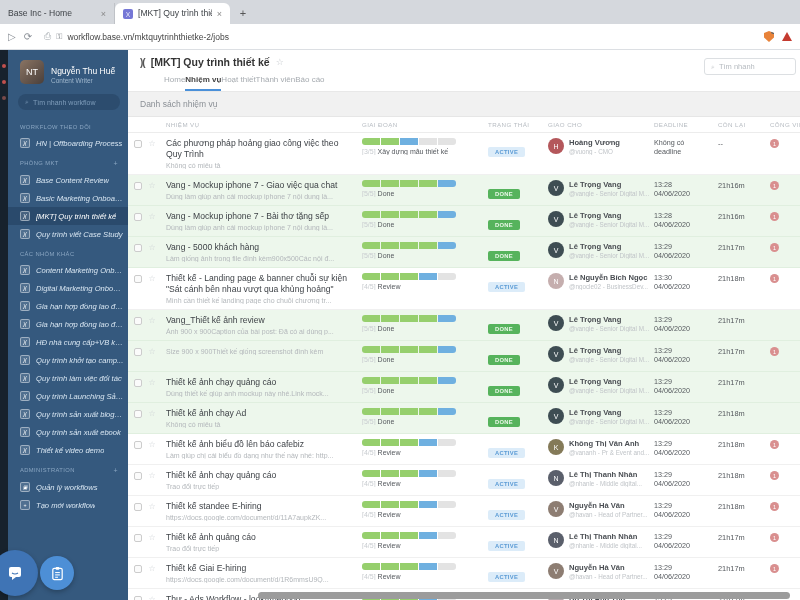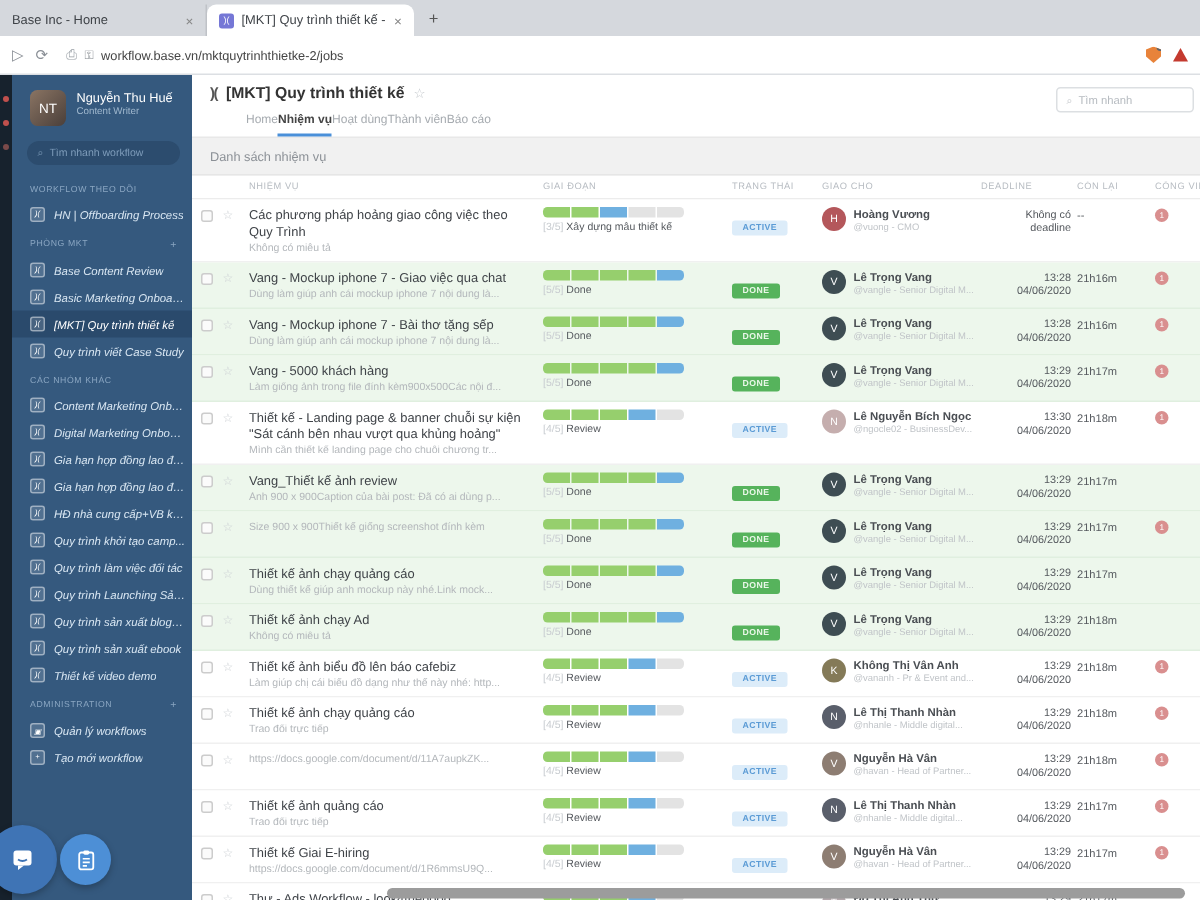--- a/index.html
+++ b/index.html
@@ -1,21 +1,21 @@
 <!DOCTYPE html>
 <html><head>
 <meta charset="utf-8">
 <style>
   * { margin:0; padding:0; box-sizing:border-box; }
   html,body { width:800px; height:600px; overflow:hidden; }
   body { font-family:"Liberation Sans", sans-serif; background:#fff; position:relative; }
 
   
   .chrome-tabs { height:24px; background:#d5d8dd; display:flex; align-items:flex-end; }
-  .tab { display:flex; align-items:center; gap:5px; height:21px; padding:0 8px; font-size:8.5px; color:#555; width:138px; }
+  .tab { display:flex; align-items:center; gap:5px; height:21px; padding:0 8px; font-size:8.5px; color:#555; width:115px; }
   .tab.inactive { border-right:1px solid #bfc2c7; }
   .tab.active { background:#fff; border-radius:6px 6px 0 0; color:#333; }
   .tab .fav { width:10px; height:10px; border-radius:2px; background:#7577d6; color:#fff; font-size:6px; display:flex; align-items:center; justify-content:center; flex:none; }
   .tab .t-title { white-space:nowrap; overflow:hidden; flex:1; }
   .tab .t-close { color:#888; font-size:9px; flex:none; }
   .newtab { width:18px; height:18px; margin:0 0 2px 4px; border-radius:50%; display:flex; align-items:center; justify-content:center; color:#555; font-size:11px; }
   .chrome-bar { height:26px; background:#fff; display:flex; align-items:center; padding:0 8px; border-bottom:1px solid #dcdfe3; gap:8px; }
   .nav-ic { color:#8a8f96; font-size:10px; }
   .urlbox { flex:1; display:flex; align-items:center; gap:5px; font-size:8.5px; color:#444; padding-left:4px; }
   .urlbox .grow { flex:1; }
@@ -26,21 +26,21 @@
   .ext-tri { width:0; height:0; border-left:5px solid transparent; border-right:5px solid transparent; border-bottom:9px solid #c43a2f; }
 
   
   .app { position:absolute; top:50px; left:0; right:0; bottom:0; display:flex; }
   .edge-strip { width:8px; background:#17222d; flex:none; position:relative; }
   .edge-strip .edot { position:absolute; left:2px; width:4px; height:4px; border-radius:50%; }
 
   
   .sidebar { width:120px; flex:none; background:#35597e; color:#cfe0ef; display:flex; flex-direction:column; position:relative; }
   .sb-scroll { overflow:hidden; flex:1; }
-  .sb-user { display:flex; gap:7px; padding:10px 8px 8px 12px; align-items:flex-start; }
+  .sb-user { display:flex; gap:7px; padding:10px 8px 8px 12px; align-items:flex-end; }
   .sb-avatar { width:24px; height:24px; border-radius:5px; background:linear-gradient(135deg,#8a7463,#4a3f3a); color:#fff; font-size:9px; display:flex; align-items:center; justify-content:center; flex:none; }
   .sb-user-name { font-size:8.5px; color:#fff; white-space:nowrap; }
   .sb-user-role { font-size:6.5px; color:#9fb7cd; margin-top:1px; }
   .sb-search { margin:2px 8px 6px 10px; background:#2c4c6e; border-radius:9px; height:16px; display:flex; align-items:center; gap:4px; padding:0 7px; }
   .sb-search .mag { font-size:7px; color:#7e9cba; }
   .sb-search .ph { font-size:7px; color:#7e9cba; white-space:nowrap; overflow:hidden; }
   .sb-section-title { font-size:5.8px; letter-spacing:.4px; color:#8aa6c2; padding:8px 6px 4px 12px; text-transform:uppercase; white-space:nowrap; overflow:hidden; display:flex; }
   .sb-section-title .grow { flex:1; }
   .sb-section-title .plus { color:#8aa6c2; font-size:7px; padding-right:4px; }
   .sb-item { display:flex; align-items:center; gap:6px; padding:4px 4px 4px 12px; font-size:7.6px; color:#d8e6f2; white-space:nowrap; overflow:hidden;font-style:italic; }
@@ -89,21 +89,21 @@
   .stage-lbl { font-size:7px; color:#55595e; margin-top:3px; white-space:nowrap; overflow:hidden; }
   .stage-lbl .frac { color:#c8ccd0; }
   .c-status { width:60px; flex:none; padding-top:7px; }
   .badge { display:inline-block; font-size:5.8px; font-weight:bold; letter-spacing:.3px; padding:2px 7px; border-radius:2px; }
   .badge.active { background:#dcecf9; color:#5b9bd5; }
   .badge.done { background:#56b35c; color:#eaf7e8; }
   .c-who { width:106px; flex:none; display:flex; gap:5px; align-items:flex-start; }
   .avt { width:16px; height:16px; border-radius:50%; color:#fff; font-size:7px; display:flex; align-items:center; justify-content:center; flex:none; }
   .who-name { font-size:7.6px; color:#4a4e53; font-weight:bold; white-space:nowrap; overflow:hidden; }
   .who-handle { font-size:6.3px; color:#c0c4c8; margin-top:1px; white-space:nowrap; overflow:hidden; }
-  .c-dl { width:64px; flex:none; font-size:7.2px; color:#55595e; line-height:9px;text-align:right; }
+  .c-dl { width:64px; flex:none; font-size:7.2px; color:#55595e; line-height:9px; }
   .c-rem { width:52px; flex:none; font-size:7.4px; color:#55595e; padding-top:6px; }
   .c-jobs { width:80px; flex:none; padding-top:6px; }
   .njobs { width:9px; height:9px; border-radius:50%; background:#d98f8f; color:#fff; font-size:5.5px; display:flex; align-items:center; justify-content:center; }
   .hscroll { position:absolute; left:130px; right:10px; bottom:1px; height:7px; background:#9c9c9c; border-radius:4px; }
 </style>
 </head>
 <body>
 
 <div class="chrome-tabs">
   <div class="tab inactive">
@@ -266,21 +266,21 @@
   <div class="main">
     <div class="m-header">
       <div class="m-title-row">
         <span class="wf-logo">)(</span>
         <span class="m-title">[MKT] Quy trình thiết kế</span>
         <span class="m-star">☆</span>
       </div>
       <div class="m-tabs" id="m-tabs">
           <div class="m-tab">Home</div>
           <div class="m-tab active">Nhiệm vụ</div>
-          <div class="m-tab">Hoạt dùng</div>
+          <div class="m-tab">Hoạt thiết</div>
           <div class="m-tab">Thành viên</div>
           <div class="m-tab">Báo cáo</div>
         </div>
       <div class="m-search">
         <span class="mag">⌕</span>
         <span class="ph">Tìm nhanh</span>
       </div>
     </div>
     <div class="list-bar">Danh sách nhiệm vụ</div>
     <div class="tbl">
@@ -684,20 +684,21 @@
             <div class="cell c-jobs">
               <div class="njobs">1</div>
             </div>
           </div>
           <div class="row">
             <div class="cell c-sel">
               <div class="cbx"></div>
               <div class="str">☆</div>
             </div>
             <div class="cell c-task">
+              <div class="t-title">Thiết kế standee E-hiring</div>
               <div class="t-desc">https://docs.google.com/document/d/11A7aupkZK...</div>
             </div>
             <div class="cell c-stage">
               <div class="segbar">
                 <div class="seg g"></div>
                 <div class="seg g"></div>
                 <div class="seg g"></div>
                 <div class="seg b"></div>
                 <div class="seg"></div>
               </div>

